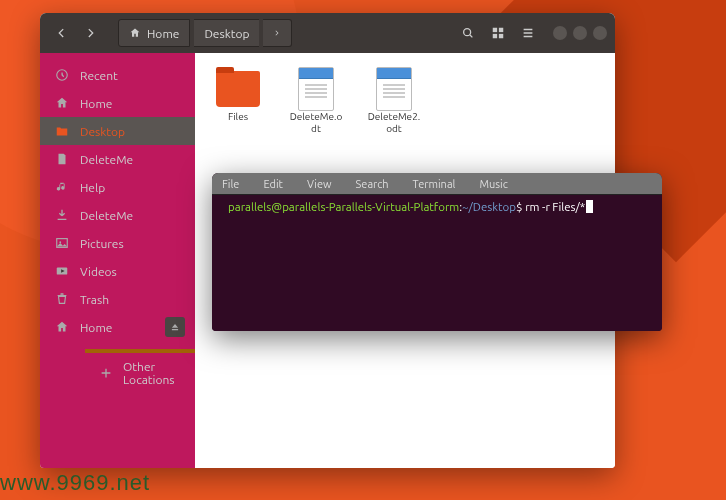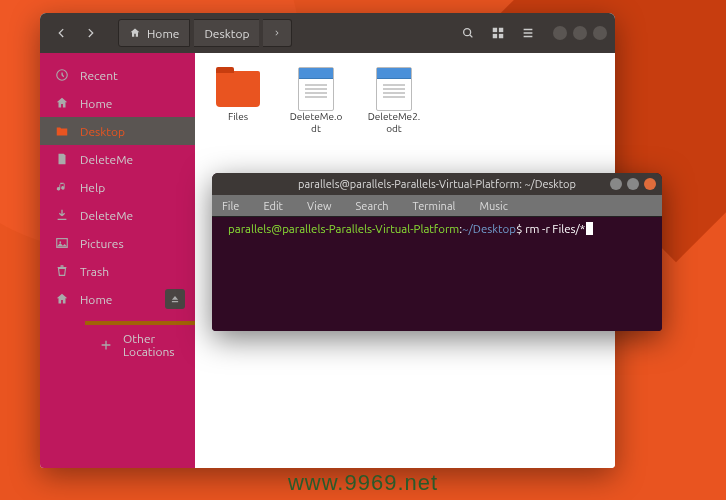--- a/index.html
+++ b/index.html
@@ -45,21 +45,21 @@
 .terminal { position: absolute; top: 173px; left: 212px; width: 450px; height: 158px; border-radius: 6px 6px 4px 4px; box-shadow: 0 8px 30px rgba(0,0,0,0.5); overflow: hidden; display: flex; flex-direction: column; background: #300a24; }
 .t-title { height: 22px; background: #3d3836; display: flex; align-items: center; justify-content: center; color: #ddd; font-size: 11px; position: relative; }
 .t-winbtns { position: absolute; right: 6px; display: flex; gap: 5px; }
 .t-winbtn { width: 12px; height: 12px; border-radius: 50%; }
 .t-min { background: #888; } .t-max { background: #888; } .t-close { background: #e06c3b; }
 .t-menu { height: 22px; background: #737373; display: flex; align-items: center; gap: 24px; padding: 0 10px; color: #ddd; font-size: 11px; border-bottom: 1px solid #222; }
 .t-body { flex: 1; background: #300a24; padding: 4px 16px; font-family: "Ubuntu Mono", monospace; font-size: 11.5px; color: #fff; line-height: 1.4; }
 .t-user { color: #8ae234; } .t-host { color: #8ae234; } .t-colon { color: #fff; } .t-path { color: #729fcf; } .t-prompt { color: #fff; } .t-cmd { color: #fff; }
 .t-cursor { display: inline-block; width: 7px; height: 13px; background: #fff; vertical-align: text-bottom; margin-left: 1px; }
 
-.watermark { position: absolute; bottom: 4px; left: 0; right: 0; text-align: center; color: #2a5a2a; font-size: 22px; font-family: Arial; letter-spacing: 1px; }
+.watermark { position: absolute; bottom: 4px; left: 0; right: 0; text-align: left; color: #2a5a2a; font-size: 22px; font-family: Arial; letter-spacing: 1px; }
 </style>
 </head>
 <body>
 
 <div class="bg-shape"></div>
 <div class="bg-shape2"></div>
 
 <div class="nautilus">
   <div class="n-header">
     <div class="n-hbtn">
@@ -170,20 +170,29 @@
               <rect x="2" y="3" width="12" height="10" fill="none" stroke="#aaa" stroke-width="1.3"></rect>
               <circle cx="6" cy="7" r="1"></circle>
               <path d="M2 12l4-4 3 3 2-2 3 3"></path>
             </svg>
           </span>
           <span>Pictures</span>
         </div>
         <div class="sb-item">
           <span class="sb-ico">
             <svg viewBox="0 0 16 16">
+              <rect x="2" y="4" width="12" height="8" rx="1"></rect>
+              <path fill="#3d3836" d="M7 6l4 2-4 2z"></path>
+            </svg>
+          </span>
+          <span>Videos</span>
+        </div>
+        <div class="sb-item">
+          <span class="sb-ico">
+            <svg viewBox="0 0 16 16">
               <path d="M4 5h8l-1 8H5zM3 4h10M7 2h2v2H7z" fill="none" stroke="#aaa" stroke-width="1.3"></path>
             </svg>
           </span>
           <span>Trash</span>
         </div>
         <div class="sb-item">
           <span class="sb-ico">
             <svg viewBox="0 0 16 16">
               <path d="M8 2l-6 5h2v6h3v-4h2v4h3v-6h2z"></path>
             </svg>
@@ -221,28 +230,20 @@
           <div class="file-icon">
             <div class="doc-shape"></div>
           </div>
           <div class="file-label">DeleteMe2.odt</div>
         </div>
       </div>
   </div>
 </div>
 
 <div class="terminal">
-  <div class="t-title">
-    <span>parallels@parallels-Parallels-Virtual-Platform: ~/Desktop</span>
-    <div class="t-winbtns">
-      <div class="t-winbtn t-min"></div>
-      <div class="t-winbtn t-max"></div>
-      <div class="t-winbtn t-close"></div>
-    </div>
-  </div>
   <div class="t-menu" id="tmenu">
       <span>File</span>
       <span>Edit</span>
       <span>View</span>
       <span>Search</span>
       <span>Terminal</span>
       <span>Music</span>
     </div>
   <div class="t-body">
     <span class="t-user">parallels</span><span class="t-user">@</span><span class="t-host">parallels-Parallels-Virtual-Platform</span><span class="t-colon">:</span><span class="t-path">~/Desktop</span><span class="t-prompt">$ </span><span class="t-cmd">rm -r Files/*</span><span class="t-cursor"></span>

